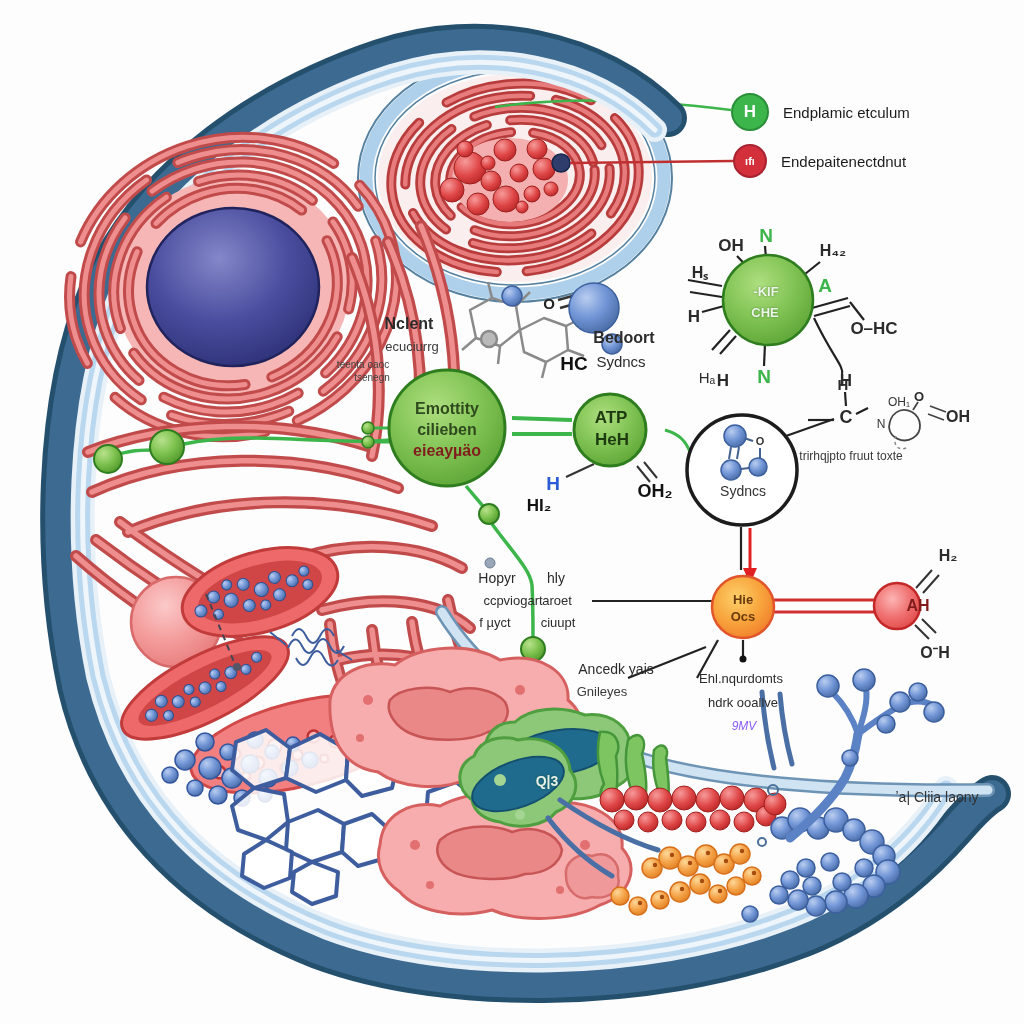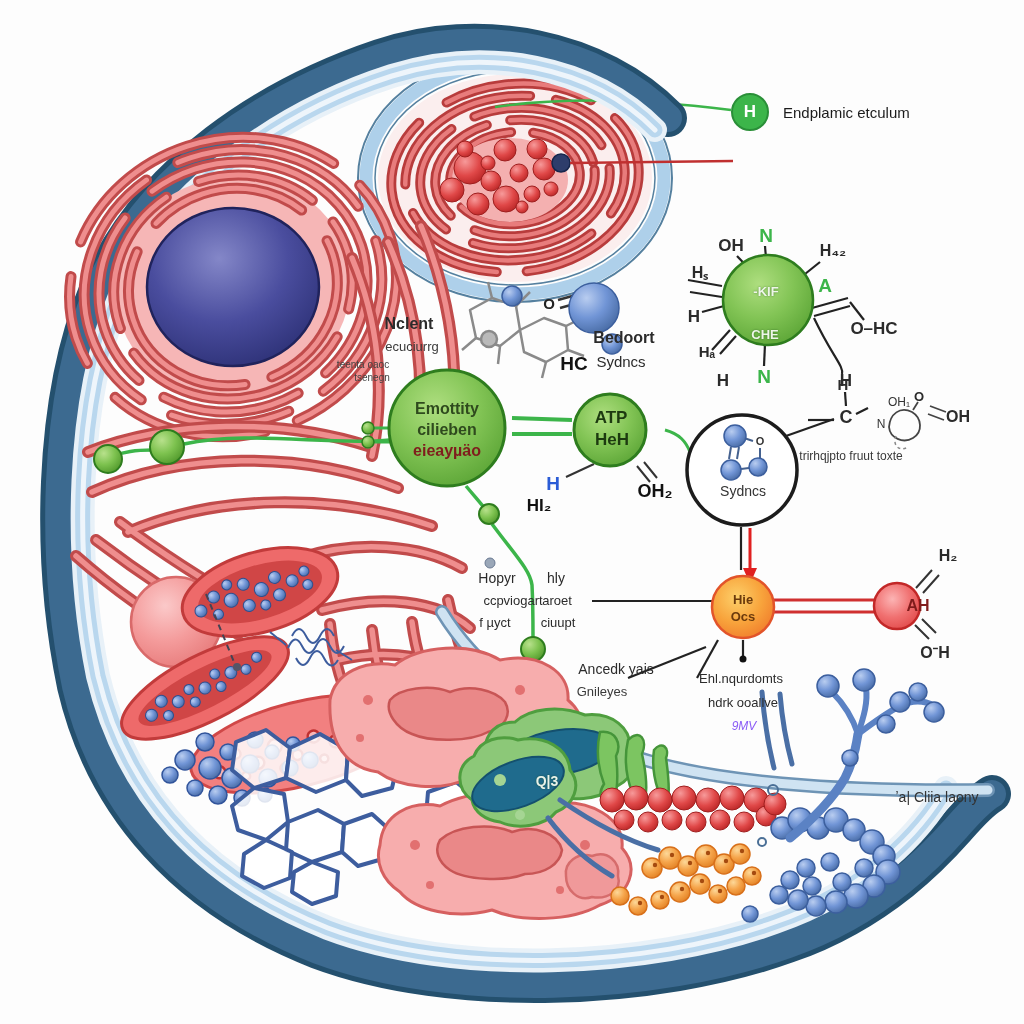--- a/index.html
+++ b/index.html
@@ -552,43 +552,47 @@
     </g>
     <circle cx="773" cy="790" r="5" fill="none" stroke="#4a6f96" stroke-width="2"></circle>
     <circle cx="762" cy="842" r="4" fill="none" stroke="#4a6f96" stroke-width="2"></circle>
   </g>
 </svg>
 
 <div class="legend-row" style="left:731px;top:112px;">
   <div class="legend-icon green">H</div>
   <div class="legend-label">Endplamic etculum</div>
 </div>
+<div class="legend-row" style="left:733px;top:161px;">
+  <div class="legend-icon red">ıfı</div>
+  <div class="legend-label">Endepaitenectdnut</div>
+</div>
 
 <div class="lbl" style="left:409px;top:324px;font-size:16px;font-weight:600;">Nclent</div>
 <div class="lbl" style="left:412px;top:346px;font-size:13px;color:#3a3a3a;">ecuciurrg</div>
 <div class="lbl" style="left:363px;top:364px;font-size:10px;color:#444;">teenta oaoc</div>
 <div class="lbl" style="left:352px;top:377px;font-size:10px;color:#444;margin-left:20px;">tsenegn</div>
 <div class="lbl" style="left:624px;top:338px;font-size:16px;font-weight:600;">Bedoort</div>
 <div class="lbl" style="left:621px;top:361px;font-size:15px;">Sydncs</div>
 <div class="lbl" style="left:549px;top:303px;font-size:15px;font-weight:600;color:#222;">O</div>
 <div class="lbl" style="left:574px;top:364px;font-size:19px;font-weight:600;color:#111;">HC</div>
 
 <div class="lbl" style="left:731px;top:246px;font-size:17px;font-weight:600;">OH</div>
 <div class="lbl" style="left:766px;top:236px;font-size:19px;font-weight:700;color:#3cb54a;">N</div>
 <div class="lbl" style="left:833px;top:251px;font-size:16px;font-weight:600;">H₄₂</div>
 <div class="lbl" style="left:700px;top:272px;font-size:16px;font-weight:600;">Hₛ</div>
 <div class="lbl" style="left:825px;top:286px;font-size:19px;font-weight:700;color:#3cb54a;">A</div>
 <div class="lbl" style="left:694px;top:317px;font-size:17px;font-weight:600;">H</div>
-<div class="lbl" style="left:707px;top:351px;font-size:15px;font-weight:700;text-align:right;">Hₐ</div>
+<div class="lbl" style="left:707px;top:377px;font-size:15px;font-weight:400;text-align:right;">Hₐ</div>
 <div class="lbl" style="left:723px;top:381px;font-size:17px;font-weight:600;">H</div>
 <div class="lbl" style="left:764px;top:377px;font-size:19px;font-weight:700;color:#3cb54a;">N</div>
 <div class="lbl" style="left:846px;top:381px;font-size:17px;font-weight:600;">H</div>
 <div class="lbl" style="left:874px;top:329px;font-size:17px;font-weight:600;">O–HC</div>
 <div class="lbl wshadow" style="left:766px;top:291px;font-size:13px;font-weight:700;color:#eef6e8;">-KIF</div>
-<div class="lbl wshadow" style="left:765px;top:312px;font-size:13px;font-weight:700;color:#eef6e8;margin-top:22px;">CHE</div>
+<div class="lbl wshadow" style="left:765px;top:312px;font-size:13px;font-weight:700;color:#eef6e8;">CHE</div>
 
 <div class="lbl" style="left:447px;top:409px;font-size:16px;font-weight:600;color:#2f4a1e;">Emottity</div>
 <div class="lbl" style="left:447px;top:430px;font-size:16px;font-weight:600;color:#2f4a1e;">cilieben</div>
 <div class="lbl" style="left:447px;top:451px;font-size:16px;font-weight:600;color:#7f1d1d;">eieayµäo</div>
 <div class="lbl" style="left:611px;top:418px;font-size:17px;font-weight:700;color:#1d3a10;">ATP</div>
 <div class="lbl" style="left:612px;top:440px;font-size:17px;font-weight:600;color:#1d3a10;">HeH</div>
 <div class="lbl" style="left:553px;top:484px;font-size:19px;font-weight:700;color:#2b5cd6;">H</div>
 <div class="lbl" style="left:539px;top:506px;font-size:17px;font-weight:600;color:#111;">HI₂</div>
 <div class="lbl" style="left:655px;top:491px;font-size:18px;font-weight:600;color:#111;">OH₂</div>
 <div class="lbl" style="left:760px;top:441px;font-size:11px;font-weight:600;color:#333;">O</div>

